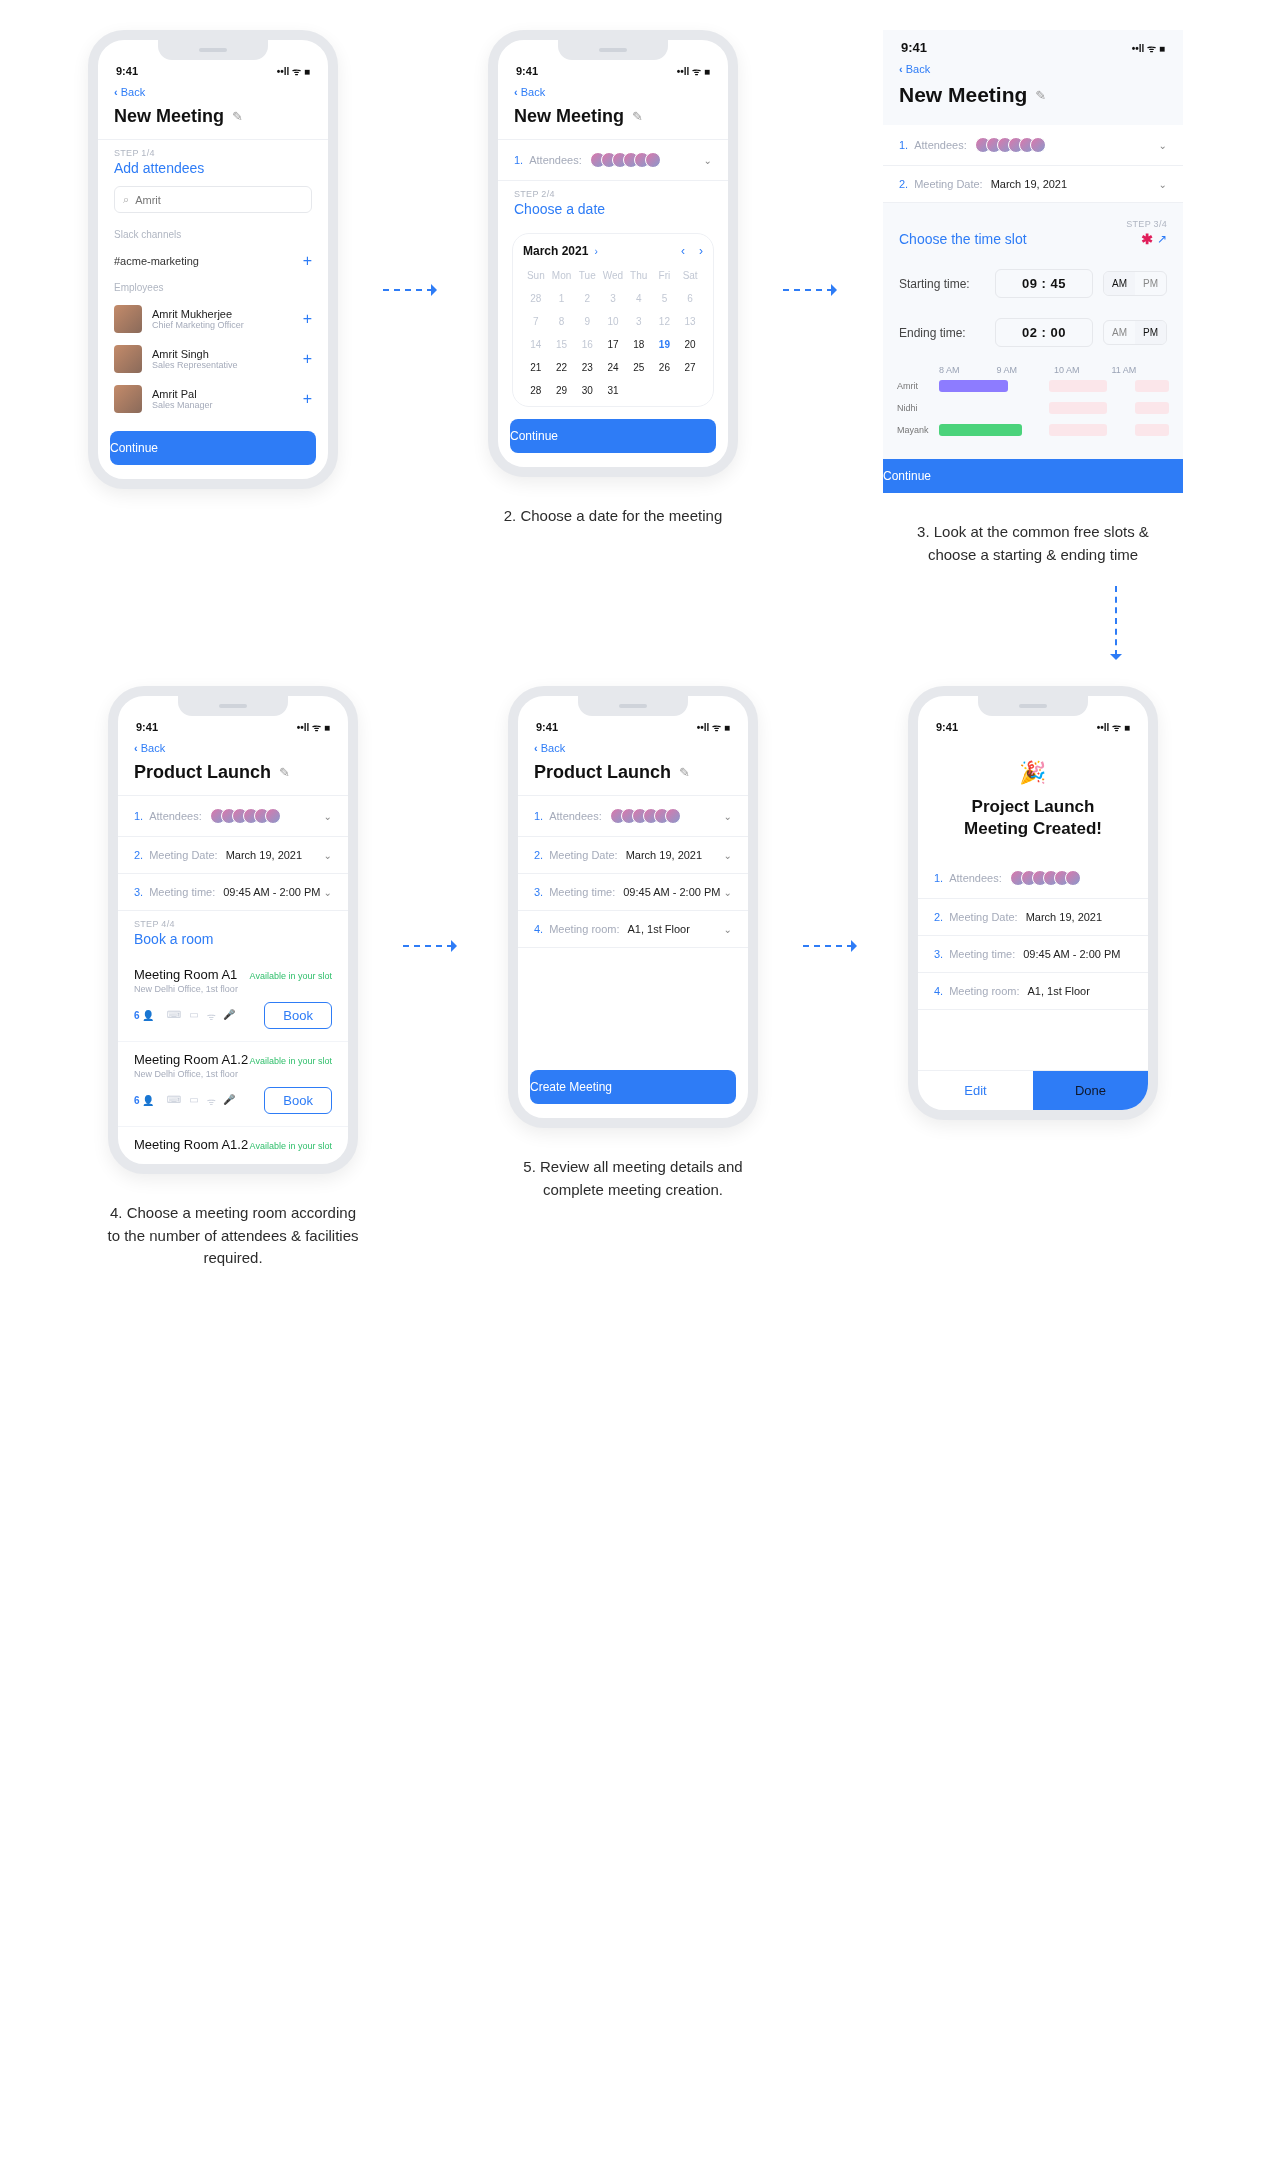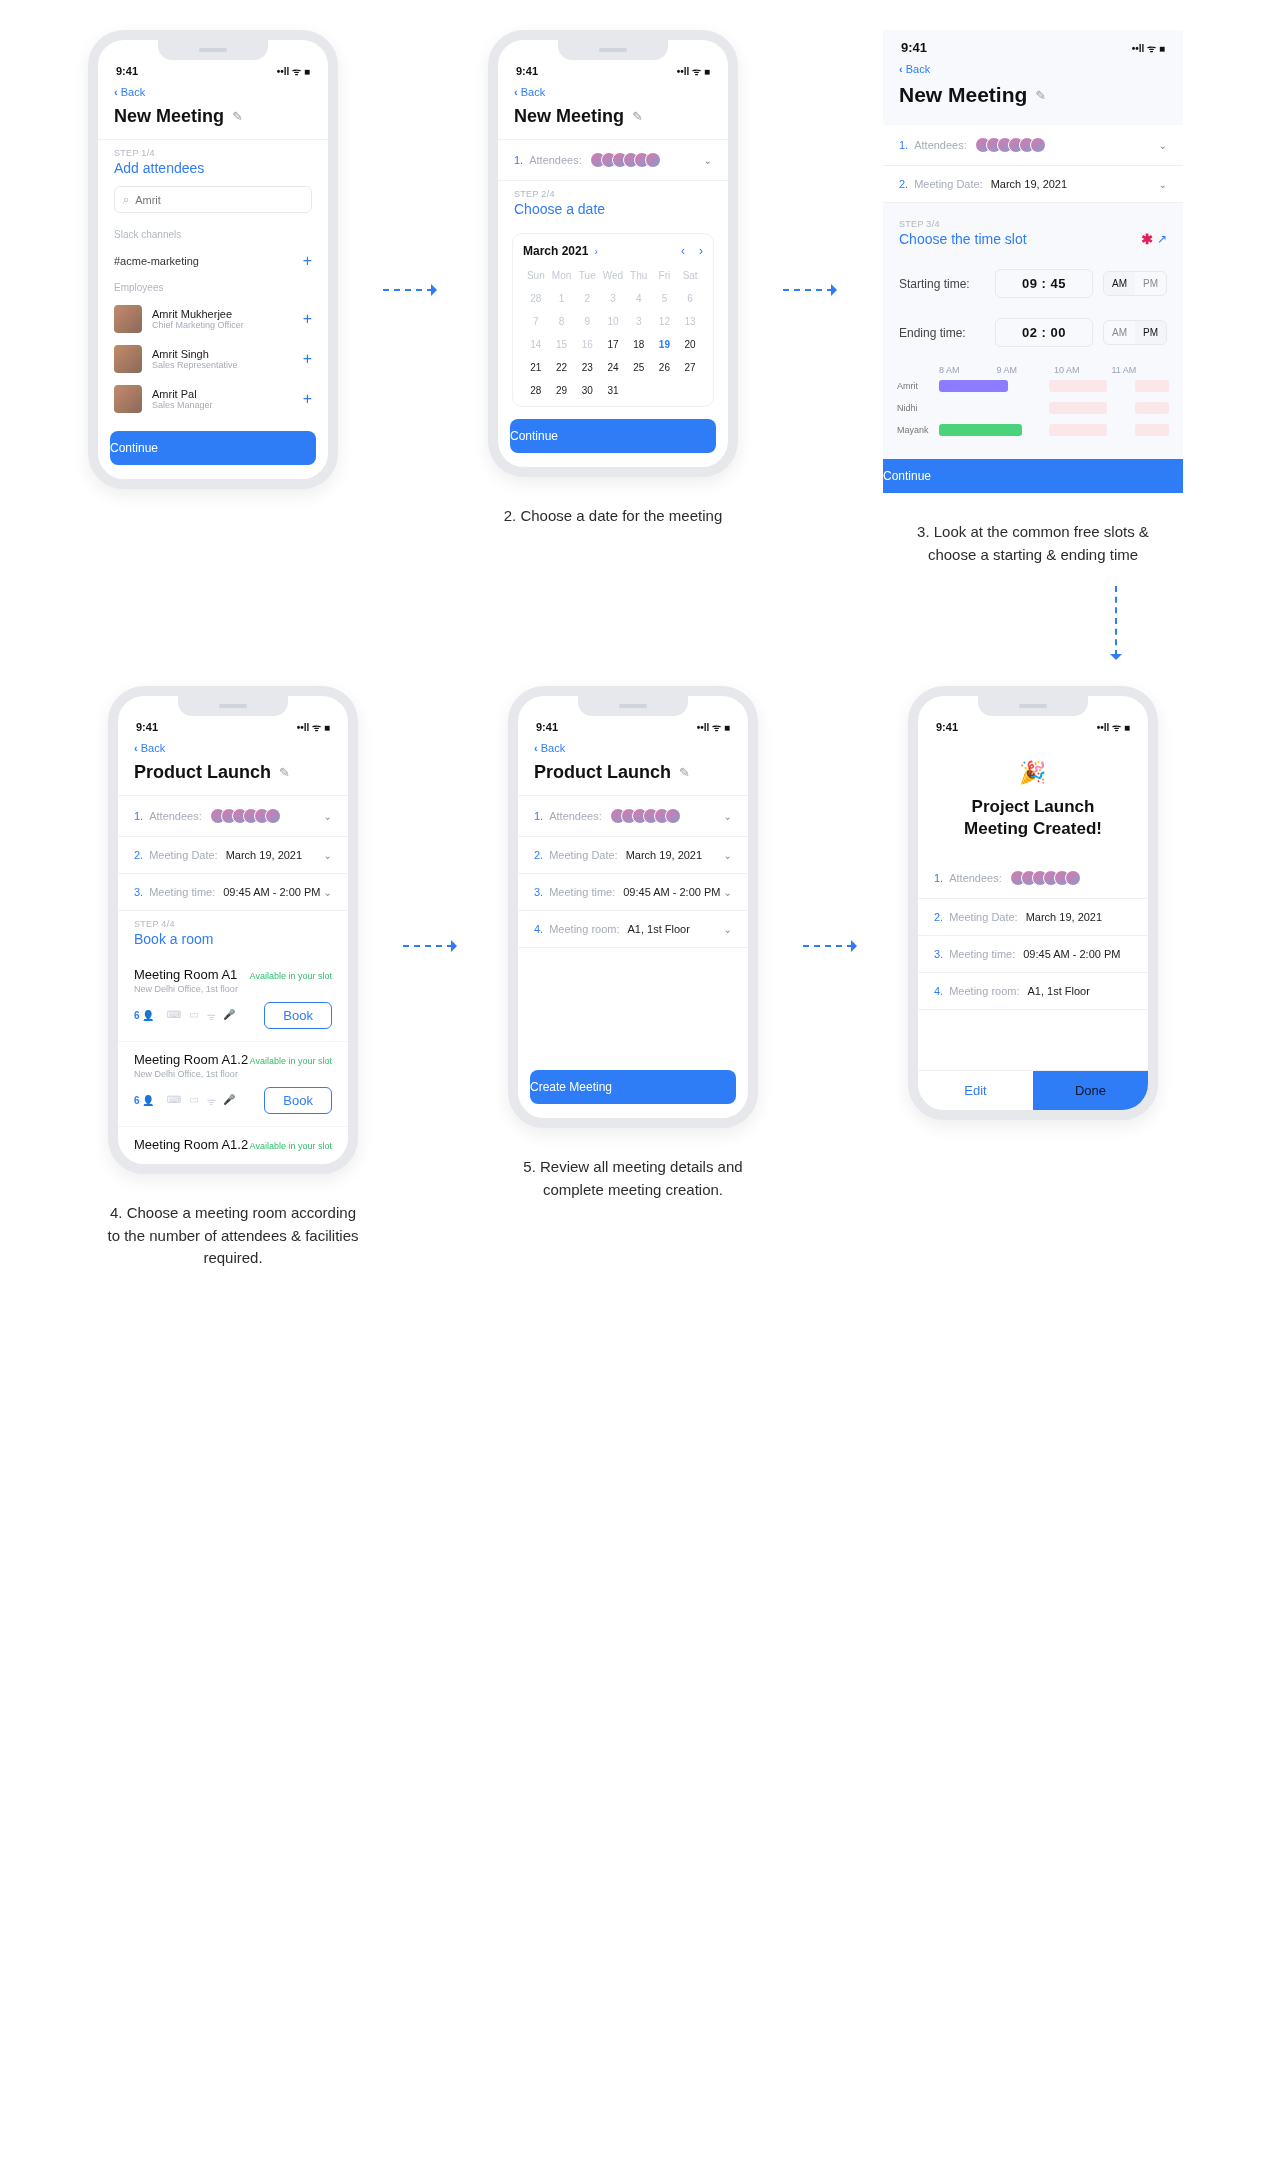--- a/index.html
+++ b/index.html
@@ -165,21 +165,21 @@
   .avatars span {
     width:16px; height:16px; border-radius:50%; background:linear-gradient(135deg,#d7a,#89c);
     border:1.5px solid #fff; margin-left:-5px;
   }
   .avatars span:first-child{margin-left:0;}
 
   
   .calendar {
     margin:6px 14px 12px;
     border:1px solid #eef0f4;
-    border-radius:10px;
+    border-radius:17px;
     padding:10px 10px 4px;
   }
   .cal-head {
     display:flex; align-items:center; gap:6px; padding-bottom:8px;
   }
   .cal-head .month { font-size:12px; font-weight:600; color:#111; }
   .cal-head .sel { color:#2e7cf6; font-size:10px; }
   .cal-head .nav { margin-left:auto; display:flex; gap:14px; color:#2e7cf6; font-size:12px; }
   .cal-head .nav span{cursor:pointer;}
   .cal-grid {
@@ -467,21 +467,21 @@
           <span class="chev">⌄</span>
         </div>
         <div class="summary-row">
           <span class="num">2.</span>
           <span class="lbl">Meeting Date:</span>
           <span class="val">March 19, 2021</span>
           <span class="chev">⌄</span>
         </div>
       </div>
 
-      <div class="step-label" style="padding-top:16px;">STEP 3/4</div>
+      <div class="step-label" style="padding-top:16px;text-align:right;">STEP 3/4</div>
       <div class="step-heading-row">
         <div class="step-heading">Choose the time slot</div>
         <div class="slack-ext">
           <span class="logo" style="color:#e01e5a;">✱</span>
           <span class="ext">↗</span>
         </div>
       </div>
 
       <div class="time-row">
         <span class="lbl">Starting time:</span>

